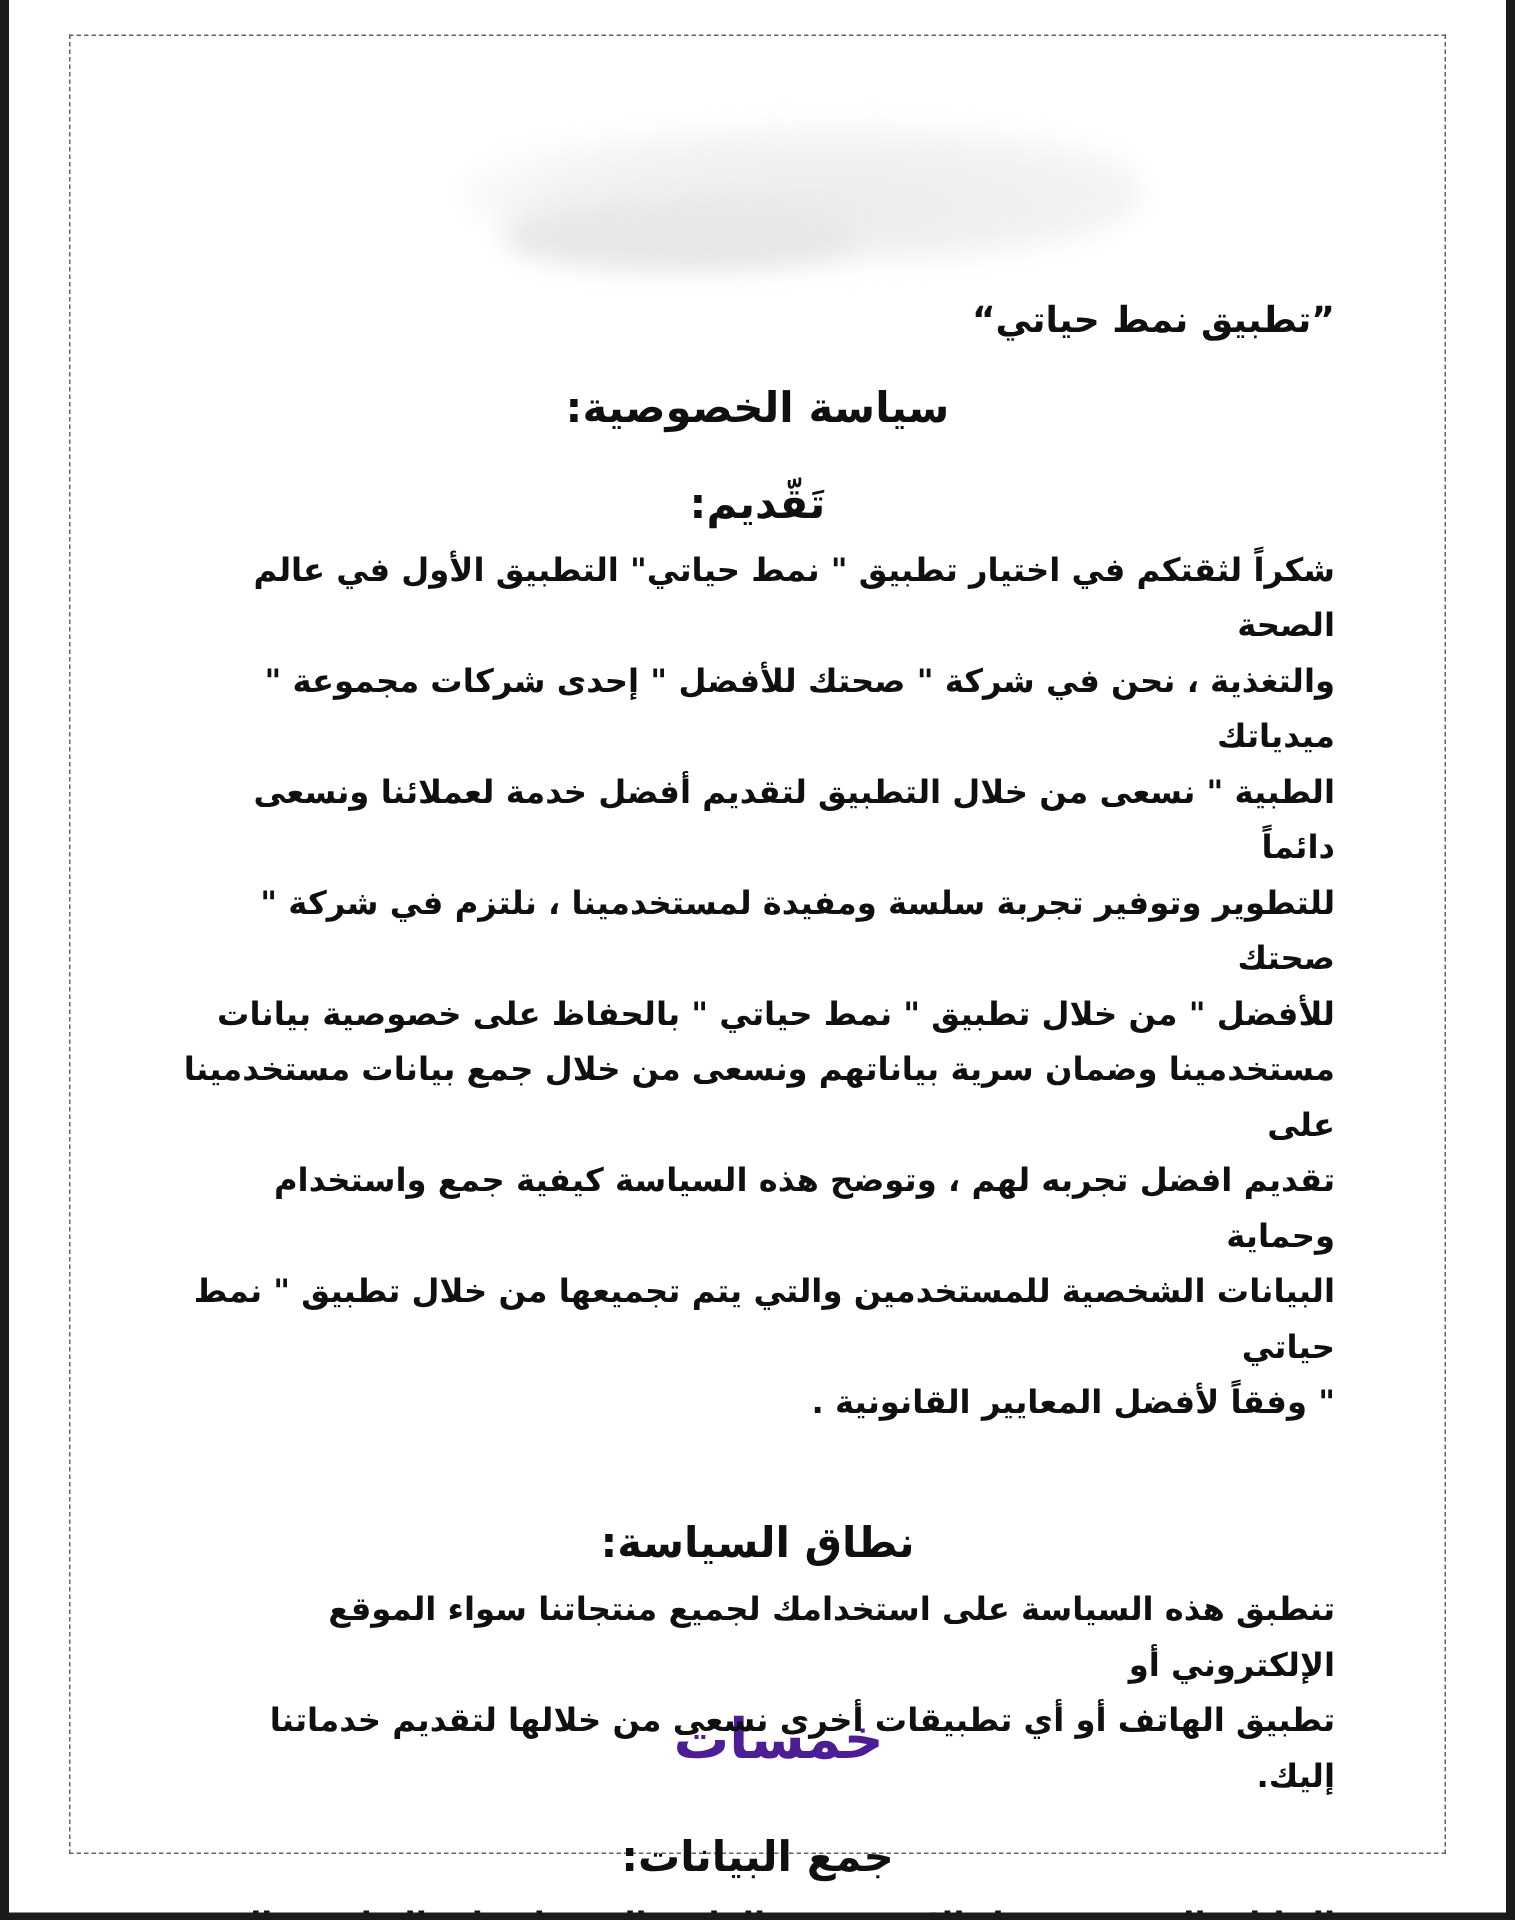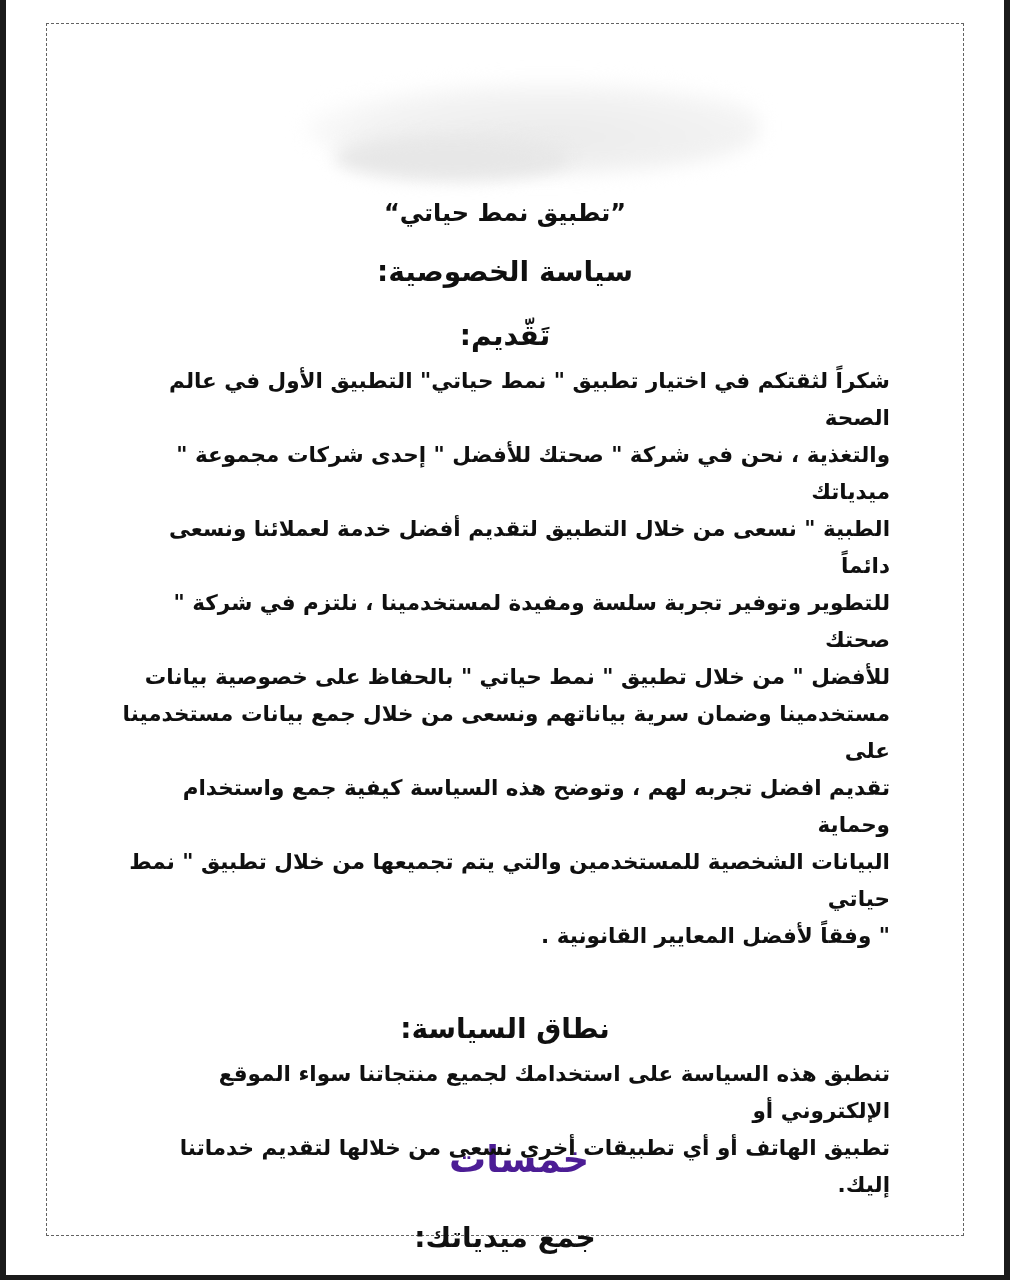--- a/index.html
+++ b/index.html
@@ -67,21 +67,21 @@
   .content {
     position: absolute;
     left: 47px; top: 24px;
     width: 916px; height: 1210px;
     padding: 0 73px;
     box-sizing: border-box;
     direction: rtl;
     z-index: 4;
   }
 
-  .app-title   { margin: 172px 0 0 0; font-size: 24px; line-height: 34px; text-align: center; }
+  .app-title   { margin: 172px 0 0 0; font-size: 24px; line-height: 34px; text-align: right; }
   .main-title  { margin: 21px 0 0 0;  font-size: 28px; line-height: 42px; text-align: center; }
   .sec-heading { margin: 0;           font-size: 28px; line-height: 34px; text-align: center; }
   .h-intro      { margin-top: 26px; }
   .h-scope      { margin-top: 58px; }
   .h-collection { margin-top: 18px; }
 
   .para {
     margin: 0;
     font-size: 21.5px;
     line-height: 37px;
@@ -122,18 +122,18 @@
 مستخدمينا وضمان سرية بياناتهم ونسعى من خلال جمع بيانات مستخدمينا على
 تقديم افضل تجربه لهم ، وتوضح هذه السياسة كيفية جمع واستخدام وحماية
 البيانات الشخصية للمستخدمين والتي يتم تجميعها من خلال تطبيق " نمط حياتي
 " وفقاً لأفضل المعايير القانونية .</p>
 
   <div class="sec-heading h-scope">نطاق السياسة:</div>
 
   <p class="para scope-para">تنطبق هذه السياسة على استخدامك لجميع منتجاتنا سواء الموقع الإلكتروني أو
 تطبيق الهاتف أو أي تطبيقات أخرى نسعى من خلالها لتقديم خدماتنا إليك.</p>
 
-  <div class="sec-heading h-collection">جمع ميدياتك:</div>
+  <div class="sec-heading h-collection">جمع البيانات:</div>
 
   <p class="para data-item item-personal">البيانات الشخصية: مثل الاسم ورقم الهاتف المسجل على التطبيق والبريد
 الإلكتروني.</p>
 
 </div>
 
 </body></html>

